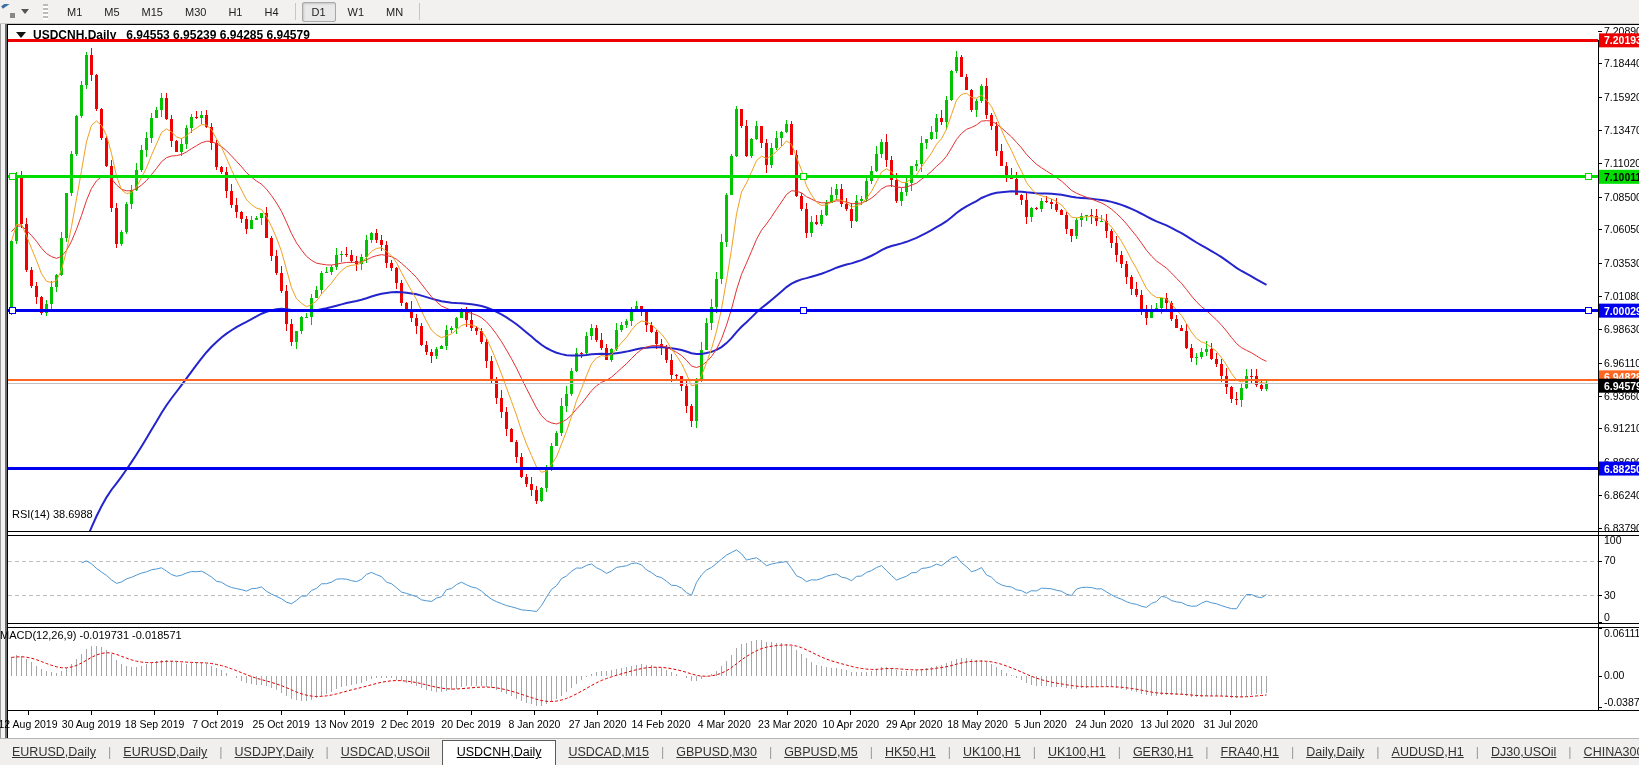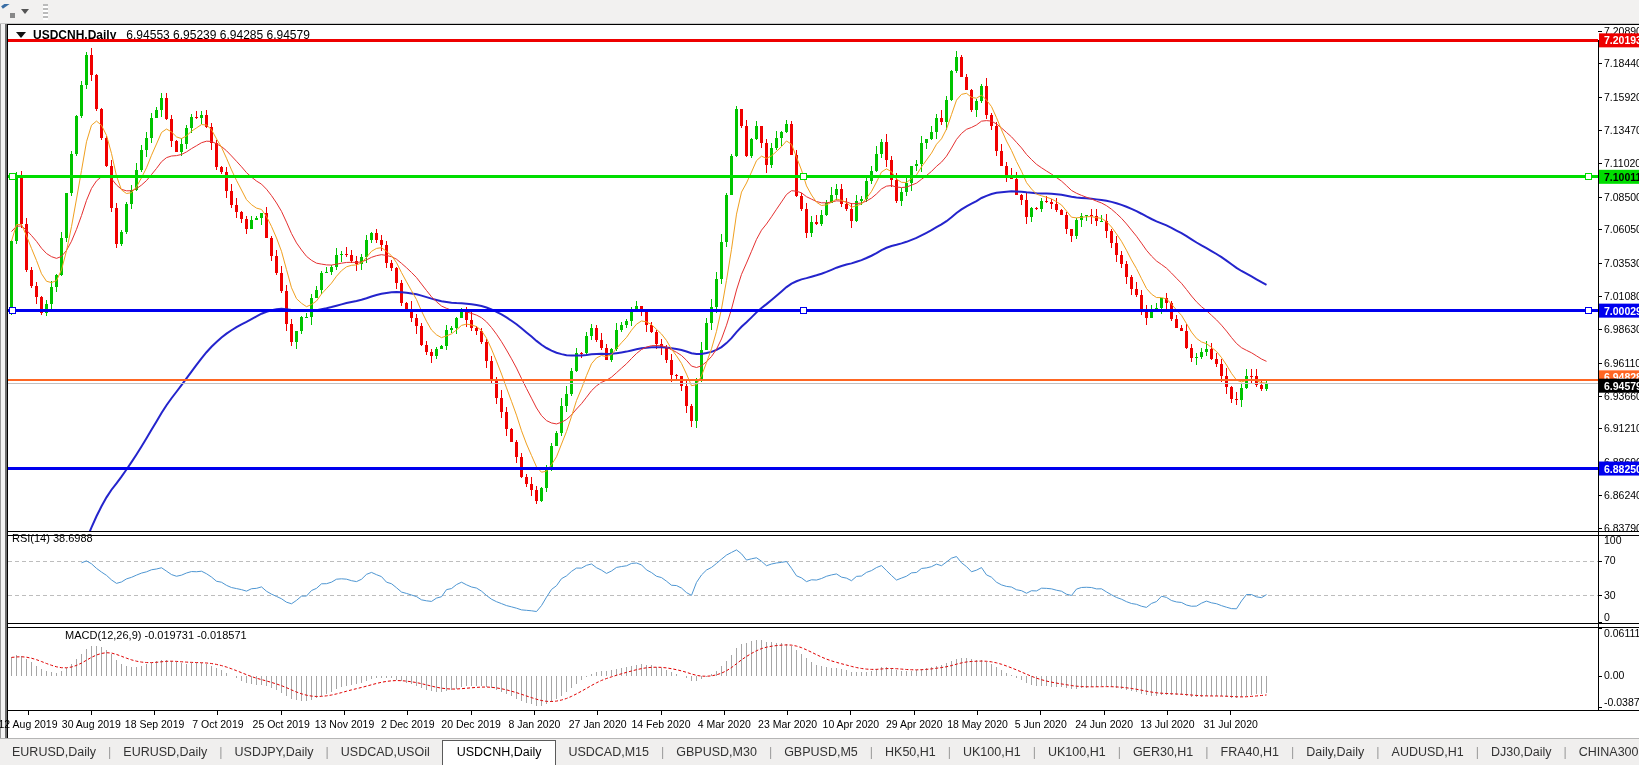--- a/index.html
+++ b/index.html
@@ -14,40 +14,53 @@
   .tfbtn{font-size:11px;color:#222;padding:3px 9px;margin:0 1px;border:1px solid transparent;border-radius:2px;}
   .tfbtn.active{background:#e9e9e9;border:1px solid #a8a8a8;box-shadow:inset 1px 1px 2px rgba(0,0,0,.15);}
   .tdiv{width:1px;height:17px;background:#c6c6c6;margin:0 5px;}
   
   #leftstrip{position:absolute;left:0;top:24px;width:7px;height:714px;background:#f4f4f4;border-right:2px solid #6e6e6e;box-sizing:border-box;border-left:1px solid #9a9a9a;}
   
   #chartwin{position:absolute;left:7px;top:24px;width:1632px;height:714px;border-top:1px solid #000;border-left:1px solid #000;box-sizing:border-box;background:#fff;}
   #cheader{position:absolute;left:8px;top:2px;height:15px;display:flex;align-items:center;font-size:12px;color:#000;}
   #cheader .systri{width:0;height:0;border-left:5px solid transparent;border-right:5px solid transparent;border-top:6px solid #111;margin-right:7px;}
   #cheader .sym{font-weight:bold;font-family:"Liberation Sans",sans-serif;}
-  #cheader .vals{margin-left:10px;font-weight:normal;}
+  #cheader .vals{margin-left:10px;font-weight:bold;}
   #chartsvg{position:absolute;left:0;top:0;}
   .panel-label{position:absolute;font-size:11px;color:#000;}
   
   #tabbar{position:absolute;left:0;top:738px;width:1639px;height:27px;background:#f0efee;border-top:1px solid #b5b5b5;display:flex;align-items:flex-end;font-size:12.5px;color:#333;}
-  .tab{padding:4px 12px 6px 12px;white-space:nowrap;}
+  .tab{padding:4px 12px 6px 12px;white-space:nowrap;text-decoration:underline;}
   .tab.active{background:#fff;border:1px solid #5a5a5a;border-bottom:none;color:#000;padding:4px 14px 7px 14px;margin-bottom:0;}
   .tabsep{color:#9a9a9a;padding:4px 0 6px 0;}
 </style>
 </head>
 <body>
 <div id="app">
 
   <div id="toolbar">
     <div class="tool-icon">
         <div class="diag"></div>
         <div class="dot"></div>
       </div>
     <div class="caret"></div>
     <div class="grip"></div>
+    <div id="tfbtns" style="display:flex;align-items:center;">
+        <div class="tfbtn">M1</div>
+        <div class="tfbtn">M5</div>
+        <div class="tfbtn">M15</div>
+        <div class="tfbtn">M30</div>
+        <div class="tfbtn">H1</div>
+        <div class="tfbtn">H4</div>
+        <div class="tdiv"></div>
+        <div class="tfbtn active">D1</div>
+        <div class="tfbtn">W1</div>
+        <div class="tfbtn">MN</div>
+        <div class="tdiv"></div>
+      </div>
   </div>
 
   <div id="leftstrip"></div>
 
   <div id="chartwin">
     <div id="cheader">
       <div class="systri"></div>
       <span class="sym">USDCNH,Daily</span>
       <span class="vals">6.94553 6.95239 6.94285 6.94579</span>
     </div>
@@ -949,22 +962,22 @@
         <text x="1040.8" y="728" font-size="10.5px" fill="#000" text-anchor="middle">5 Jun 2020</text>
         <line x1="1104.1" y1="710" x2="1104.1" y2="715" stroke="#000" shape-rendering="crispEdges"></line>
         <text x="1104.1" y="728" font-size="10.5px" fill="#000" text-anchor="middle">24 Jun 2020</text>
         <line x1="1167.3999999999999" y1="710" x2="1167.3999999999999" y2="715" stroke="#000" shape-rendering="crispEdges"></line>
         <text x="1167.3999999999999" y="728" font-size="10.5px" fill="#000" text-anchor="middle">13 Jul 2020</text>
         <line x1="1230.7" y1="710" x2="1230.7" y2="715" stroke="#000" shape-rendering="crispEdges"></line>
         <text x="1230.7" y="728" font-size="10.5px" fill="#000" text-anchor="middle">31 Jul 2020</text>
       </g>
     </svg>
 
-  <div class="panel-label" style="left:12px;top:532px;">RSI(14) 38.6988</div>
-  <div class="panel-label" style="left:22px;top:629px;padding-left:43px;">MACD(12,26,9) -0.019731 -0.018571</div>
+  <div class="panel-label" style="left:12px;top:508px;">RSI(14) 38.6988</div>
+  <div class="panel-label" style="left:0;top:629px;">MACD(12,26,9) -0.019731 -0.018571</div>
 
   <div id="tabbar">
     <div style="width:14px;"></div>
     <div id="tabs" style="display:flex;align-items:center;">
         <div class="tab">EURUSD,Daily</div>
         <div class="tabsep">|</div>
         <div class="tab">EURUSD,Daily</div>
         <div class="tabsep">|</div>
         <div class="tab">USDJPY,Daily</div>
         <div class="tabsep">|</div>
@@ -983,20 +996,20 @@
         <div class="tab">UK100,H1</div>
         <div class="tabsep">|</div>
         <div class="tab">GER30,H1</div>
         <div class="tabsep">|</div>
         <div class="tab">FRA40,H1</div>
         <div class="tabsep">|</div>
         <div class="tab">Daily,Daily</div>
         <div class="tabsep">|</div>
         <div class="tab">AUDUSD,H1</div>
         <div class="tabsep">|</div>
-        <div class="tab">DJ30,Daily</div>
+        <div class="tab">DJ30,USOil</div>
         <div class="tabsep">|</div>
         <div class="tab">CHINA300,H4</div>
       </div>
 
   </div>
 
 </div>
 
 </body></html>

